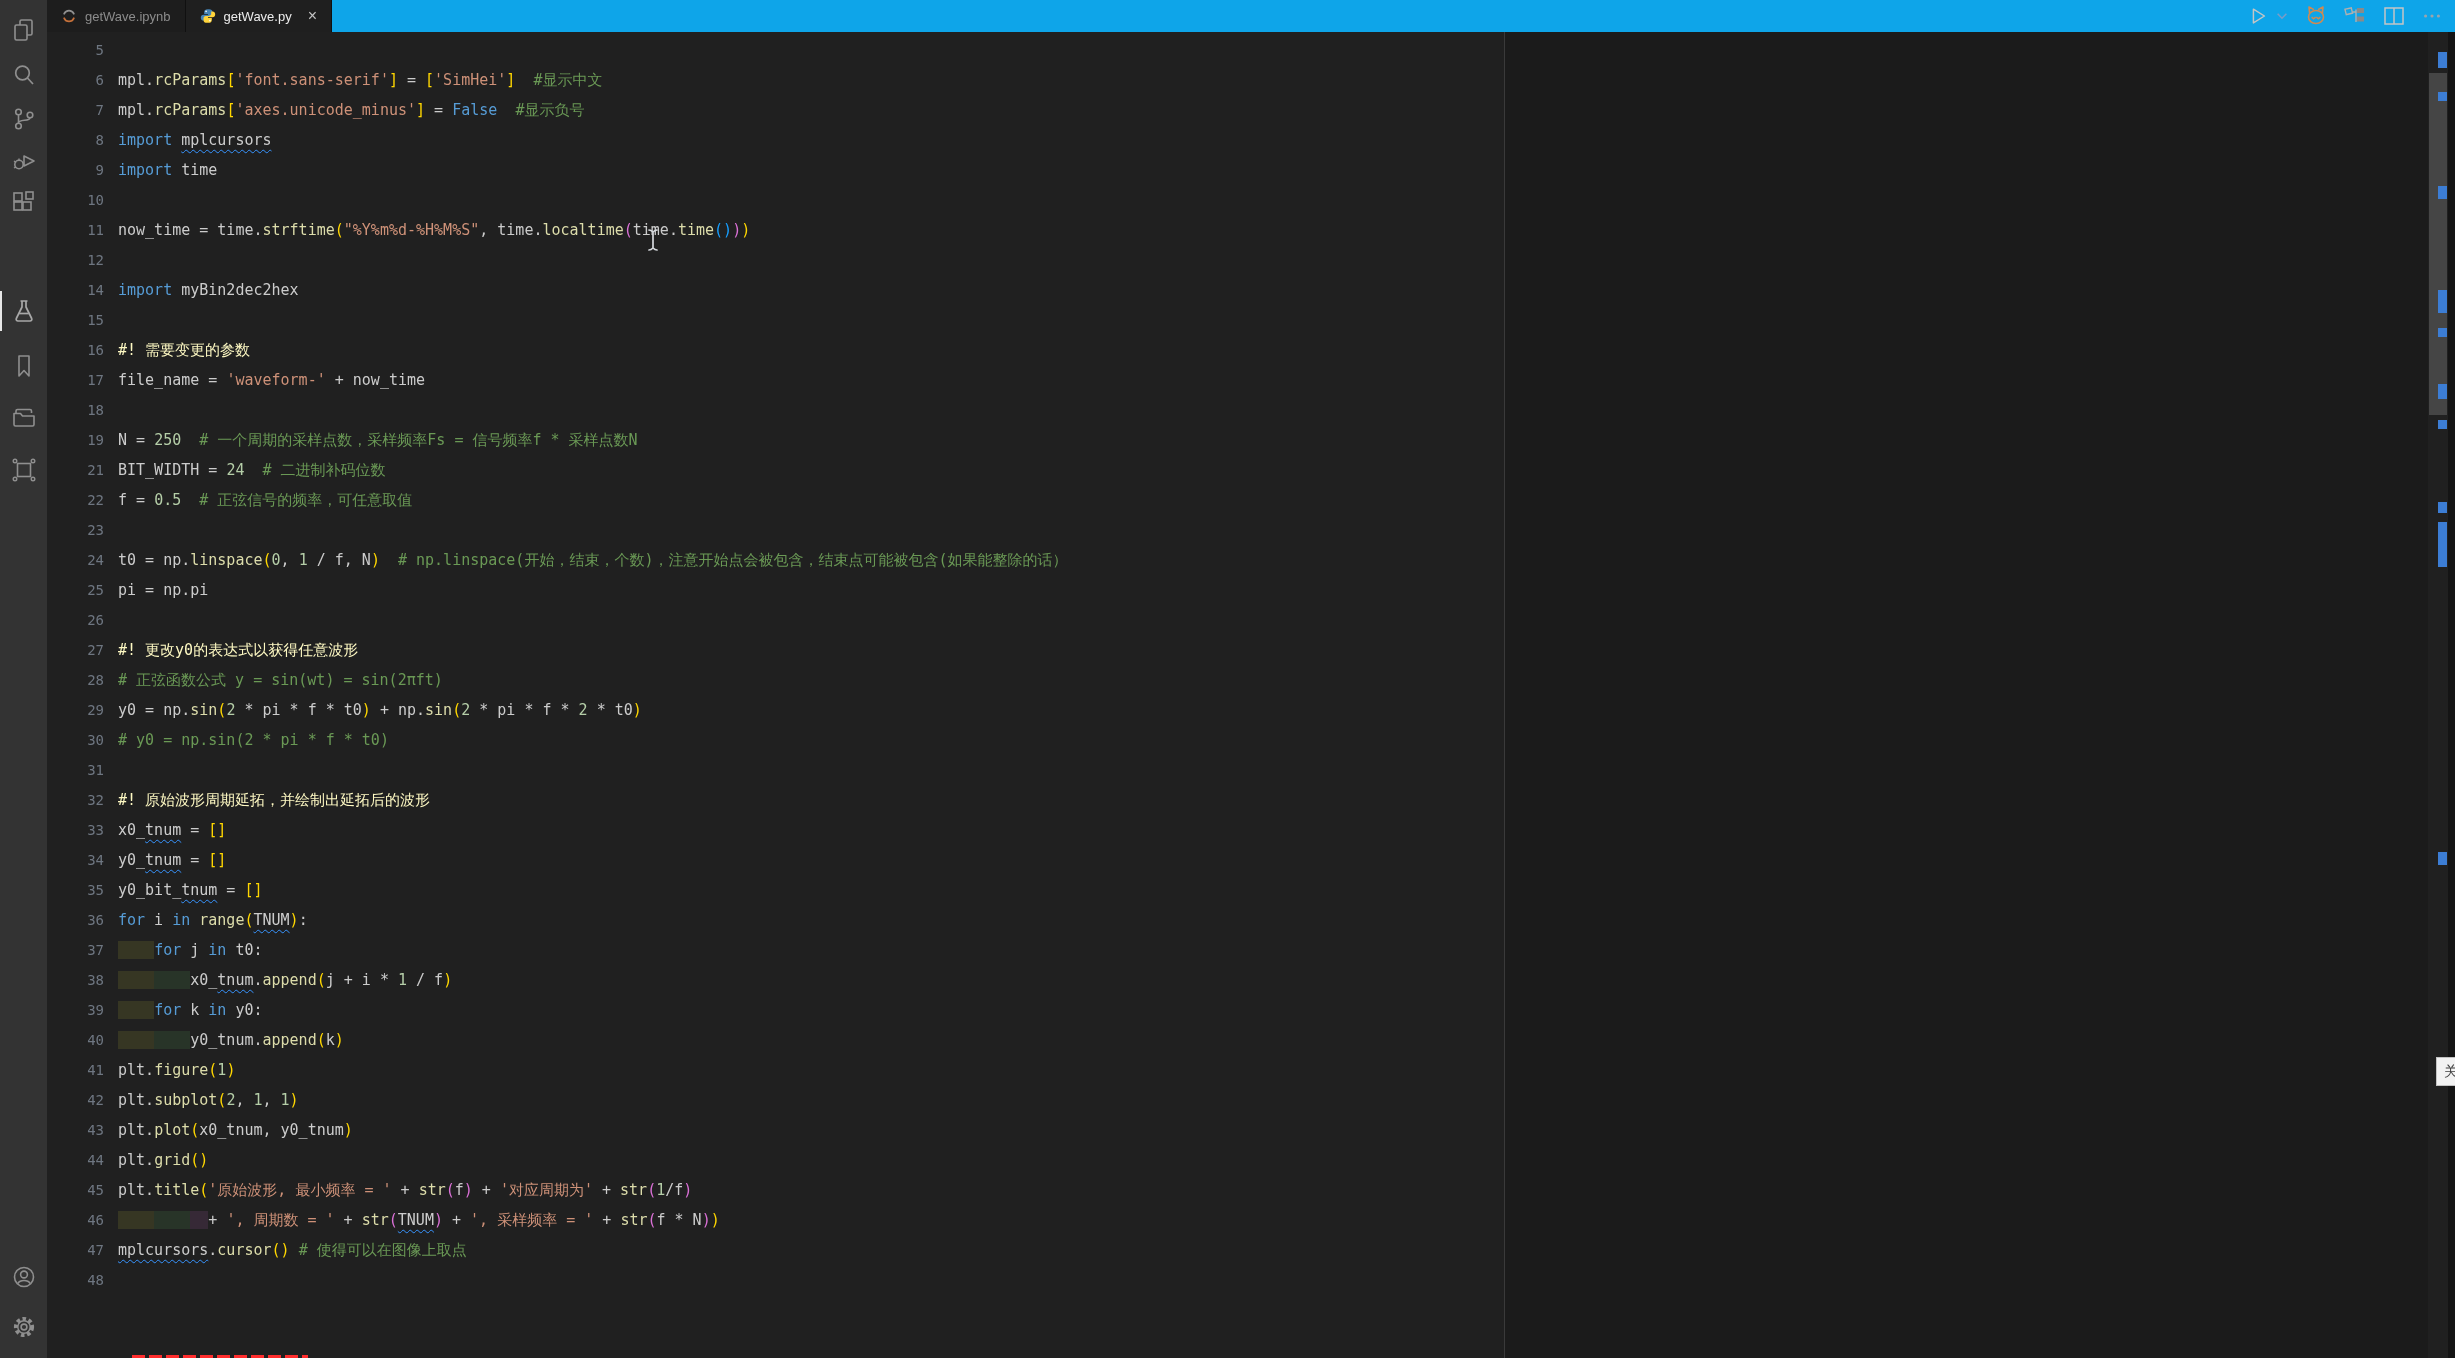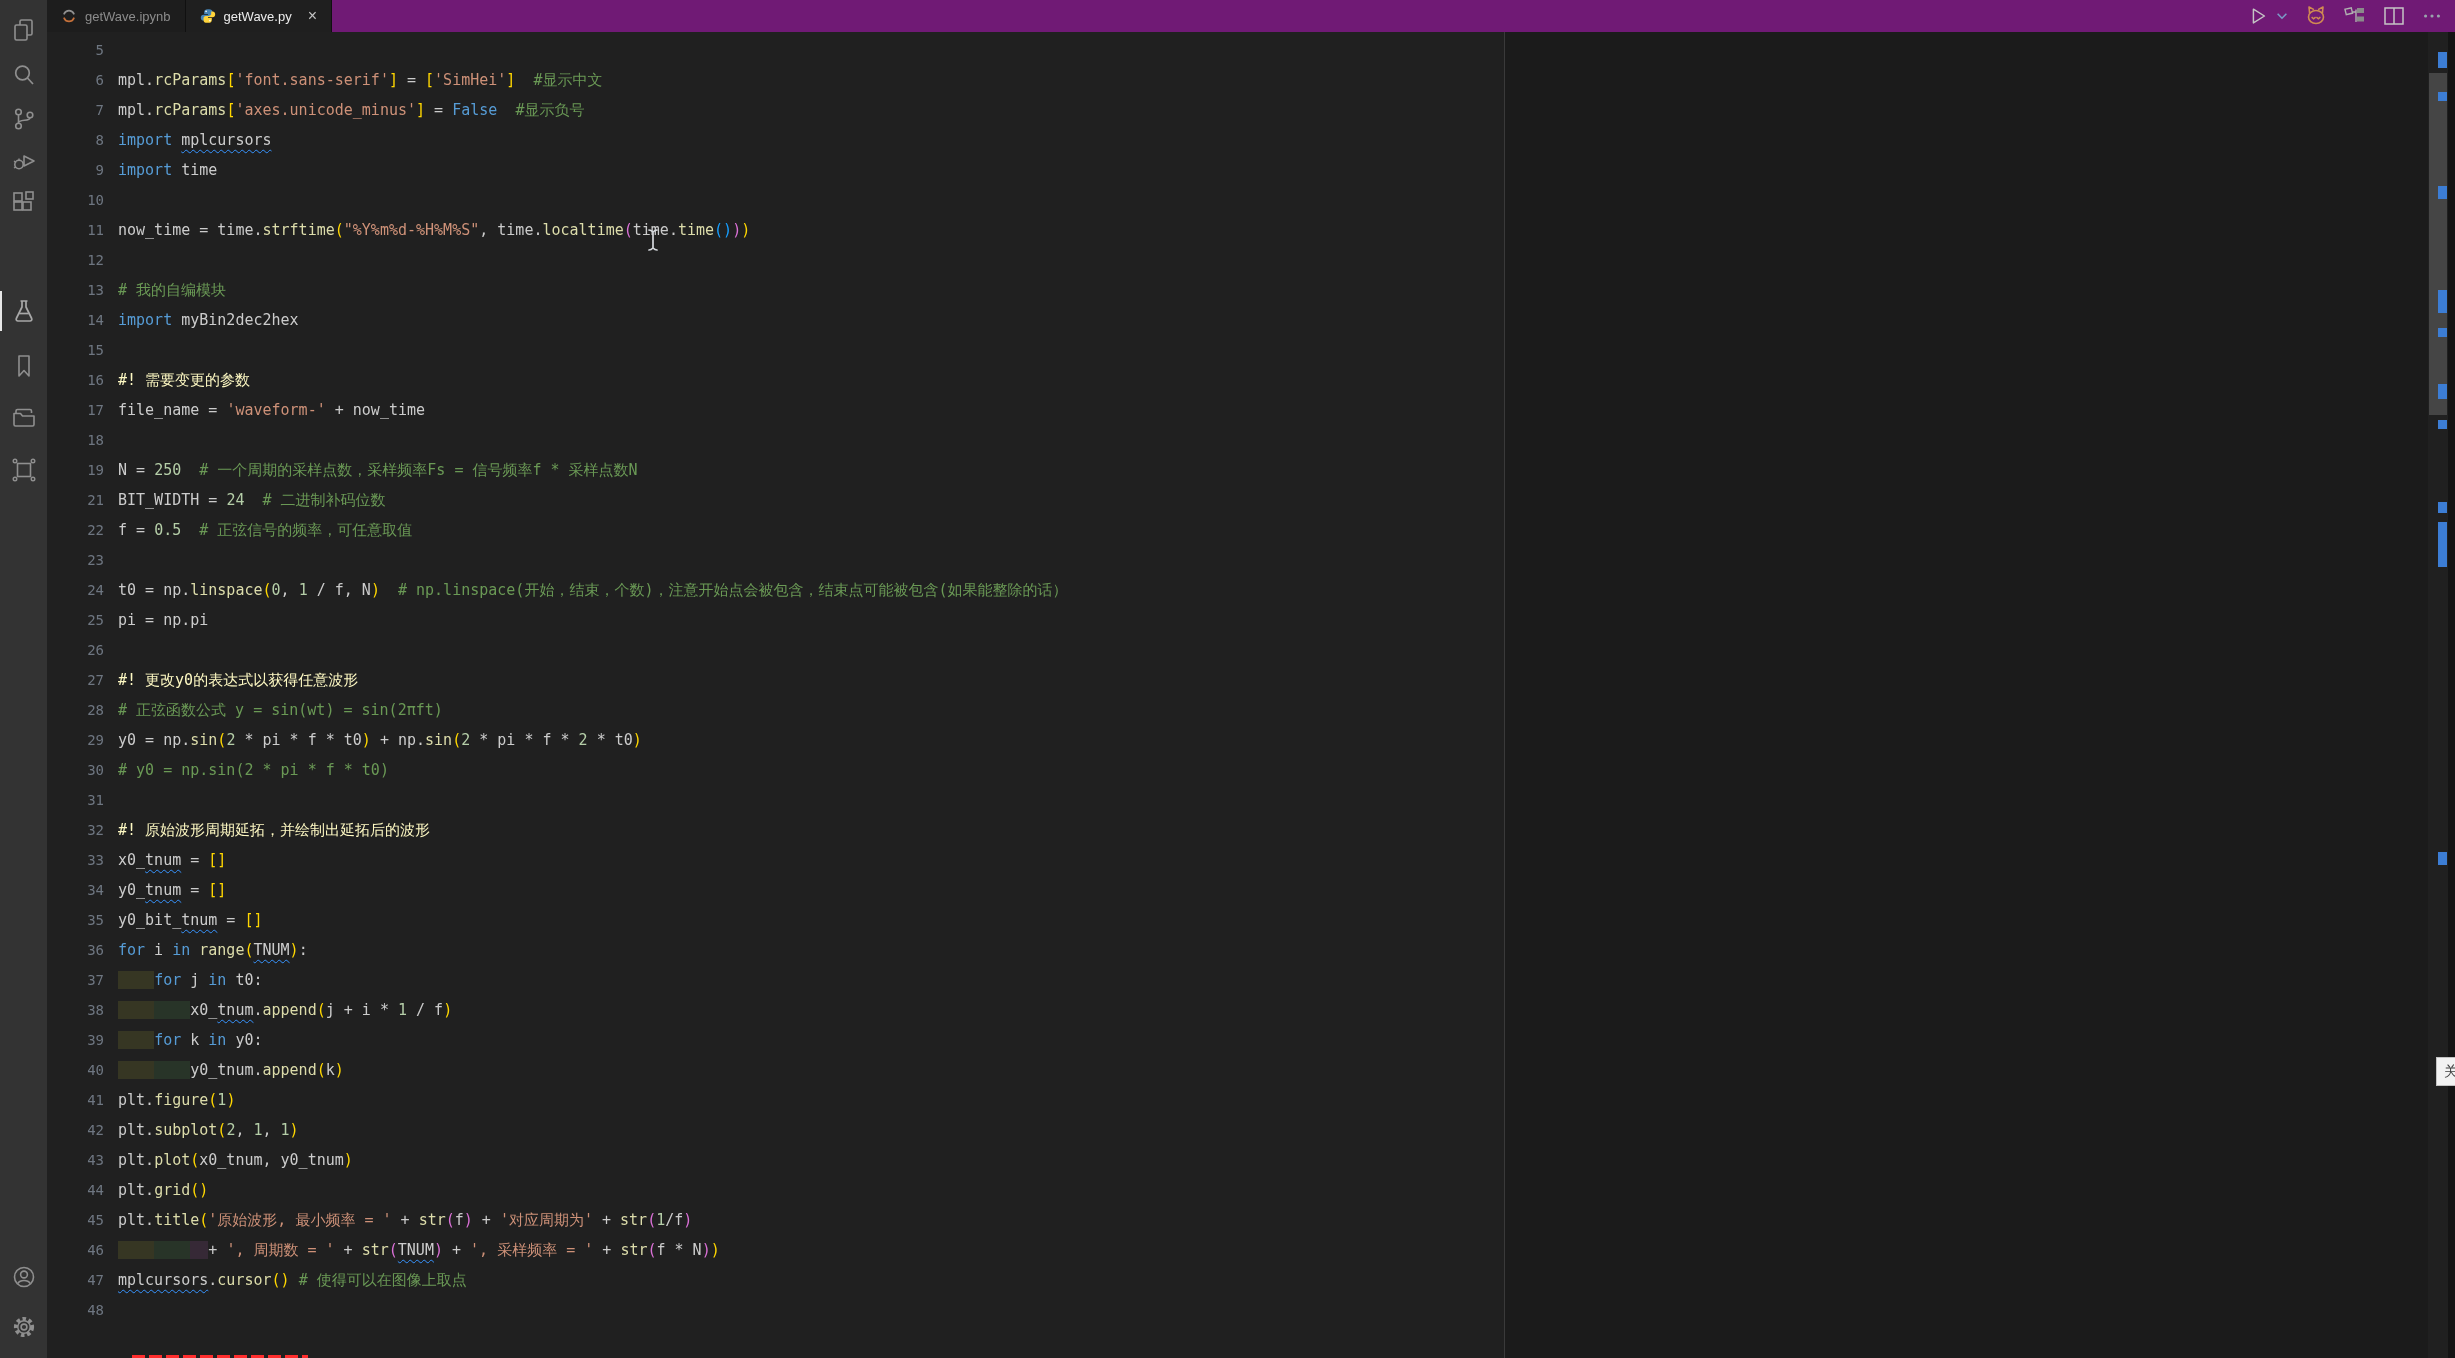--- a/index.html
+++ b/index.html
@@ -5,21 +5,21 @@
   html,body{margin:0;padding:0;background:#1b1b1b;}
   body{width:2455px;height:1358px;overflow:hidden;font-family:"Liberation Sans",sans-serif;}
   .app{position:relative;width:2455px;height:1358px;background:#202020;}
 
   
   .activity-bar{position:absolute;left:0;top:0;width:47px;height:100%;background:#333333;z-index:6;}
   .ab-icon{position:absolute;left:0;width:47px;height:40px;display:flex;align-items:center;justify-content:center;}
   .ab-indicator{position:absolute;left:0;top:291px;width:2px;height:40px;background:#e7e7e7;}
 
   
-  .tab-bar{position:absolute;left:47px;top:0;right:0;height:32px;background:#701a75;display:flex;align-items:stretch;z-index:5;}
+  .tab-bar{position:absolute;left:47px;top:0;right:0;height:32px;background:#0ea5e9;display:flex;align-items:stretch;z-index:5;}
   .tab{display:flex;align-items:center;gap:8px;padding:0 14px;font-size:13px;border-right:1px solid #101010;cursor:default;}
   .tab.inactive{background:#1d1d1d;color:#8c8c8c;}
   .tab.active{background:#1f1f1f;color:#ececec;justify-content:center;}
   .tab-close{margin-left:8px;font-size:16px;line-height:16px;color:#c5c5c5;}
   .editor-actions{position:absolute;right:12px;top:0;height:32px;display:flex;align-items:center;gap:15px;z-index:7;}
   .ea-btn{display:flex;align-items:center;justify-content:center;}
 
   
   .editor{position:absolute;left:47px;top:32px;right:0;bottom:0;background:#202020;overflow:hidden;}
   .code-wrap{position:absolute;left:0;top:0;width:1457px;bottom:0;overflow:hidden;padding-top:3px;}
@@ -229,24 +229,20 @@
         </div>
         <div class="line">
           <span class="ln">11</span>
           <span class="code"><span class="tk-d">now_time = time.</span><span class="tk-f">strftime</span><span class="tk-b1">(</span><span class="tk-s">"%Y%m%d-%H%M%S"</span><span class="tk-d">, time.</span><span class="tk-f">localtime</span><span class="tk-b2">(</span><span class="tk-d">time.</span><span class="tk-f">time</span><span class="tk-b3">(</span><span class="tk-b3">)</span><span class="tk-b2">)</span><span class="tk-b1">)</span></span>
         </div>
         <div class="line">
           <span class="ln">12</span>
           <span class="code"></span>
         </div>
         <div class="line">
-          <span class="ln">13</span>
-          <span class="code"><span class="tk-c"># 我的自编模块</span></span>
-        </div>
-        <div class="line">
           <span class="ln">14</span>
           <span class="code"><span class="tk-k">import</span><span class="tk-d"> myBin2dec2hex</span></span>
         </div>
         <div class="line">
           <span class="ln">15</span>
           <span class="code"></span>
         </div>
         <div class="line">
           <span class="ln">16</span>
           <span class="code"><span class="tk-r">#! 需要变更的参数</span></span>

